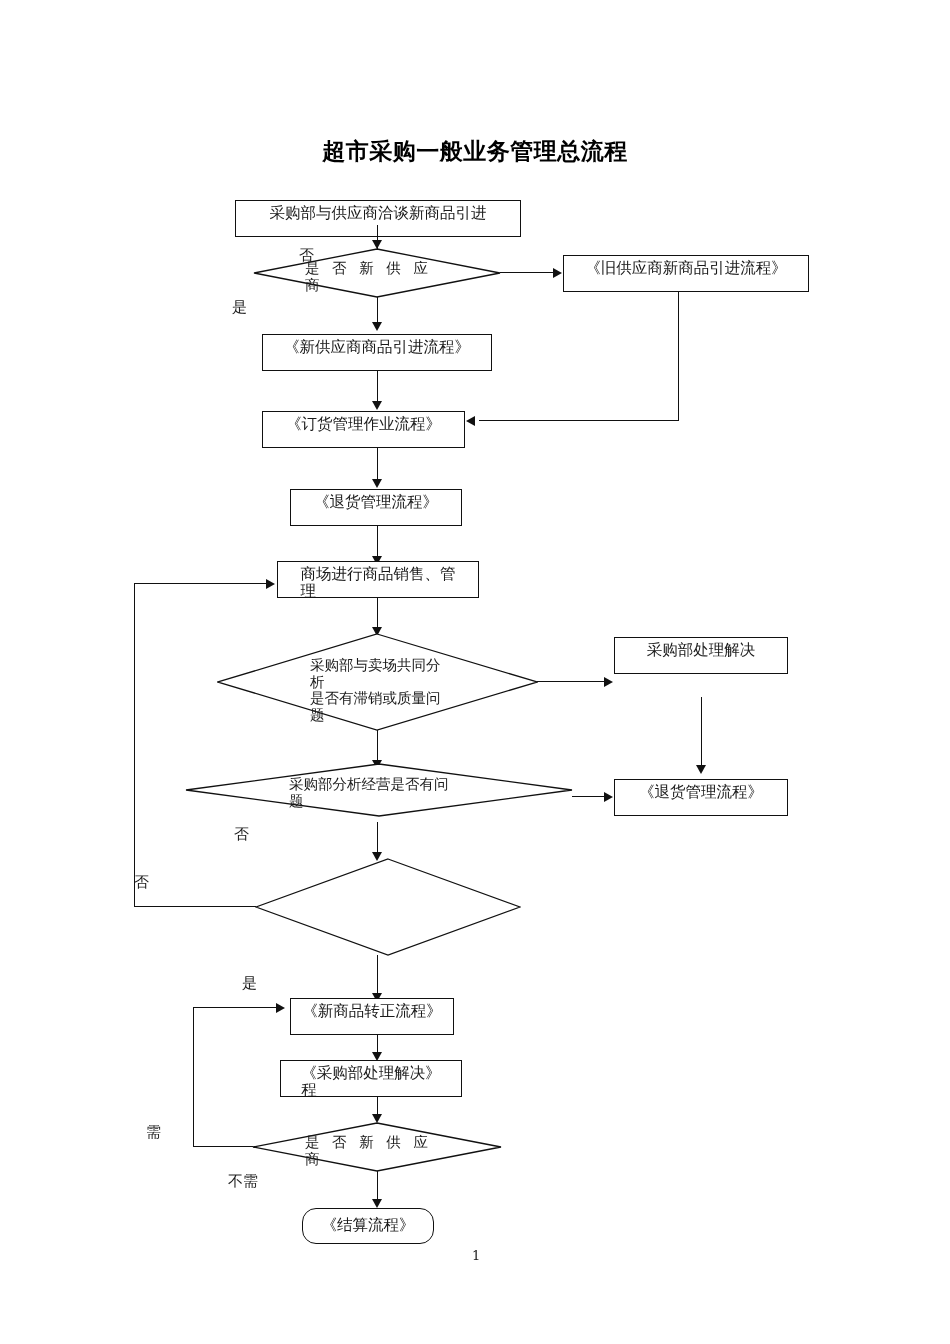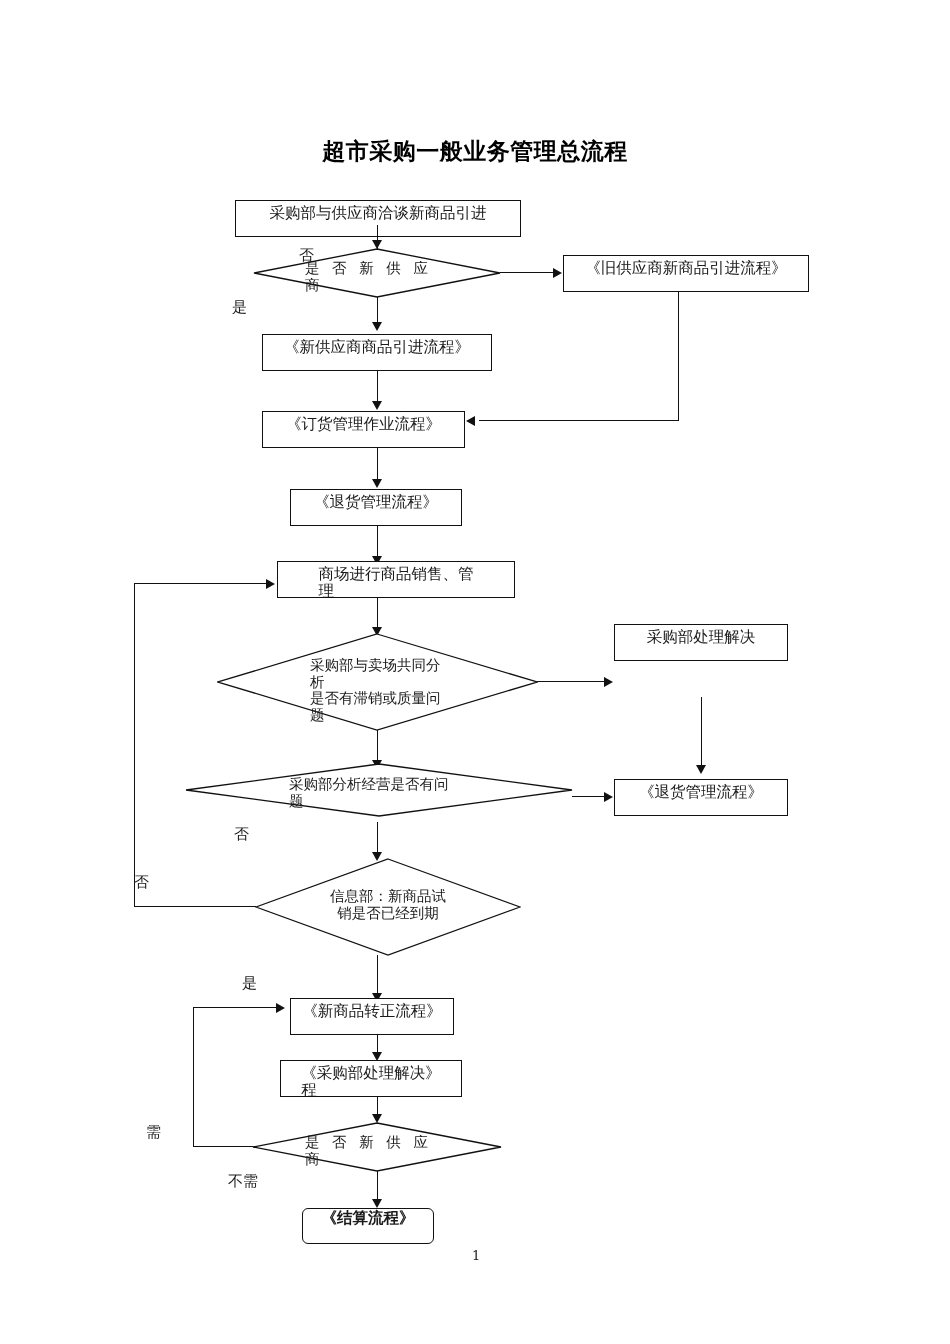--- a/index.html
+++ b/index.html
@@ -36,23 +36,22 @@
     font-size: 15.5px;
     line-height: 1.12;
     display: flex;
     align-items: flex-start;
     justify-content: center;
     overflow: hidden;
     white-space: nowrap;
   }
   .node > span { display: block; padding-top: 4px; }
   .node.term {
-    border-radius: 6px;
-    align-items: flex-start;
-    font-weight: bold;
+    border-radius: 14px;
+    align-items: center;
   }
   .node.term > span { padding-top: 0; }
 
   
   .dia {
     position: absolute;
   }
   .dia svg { display: block; }
   .dia .dtext {
     position: absolute;
@@ -151,42 +150,42 @@
   <div class="edge v" style="left:377px; top:448px; height:34px;"></div>
   <div class="arrow down" style="left:372px; top:479px;"></div>
 
   <div class="node" style="left:290px; top:489px; width:172px; height:37px;">
     <span>《退货管理流程》</span>
   </div>
 
   <div class="edge v" style="left:377px; top:526px; height:34px;"></div>
   <div class="arrow down" style="left:372px; top:556px;"></div>
 
-  <div class="node" style="left:277px; top:561px; width:238px; height:37px; white-space:pre;">
+  <div class="node" style="left:277px; top:561px; width:202px; height:37px; white-space:pre;">
     <span>商场进行商品销售、管
 理</span>
   </div>
 
   <div class="edge v" style="left:377px; top:598px; height:36px;"></div>
   <div class="arrow down" style="left:372px; top:627px;"></div>
 
   <div class="dia" style="left:217px; top:633px;">
     <svg width="321" height="98" viewBox="0 0 321 98">
       <polygon points="160,1 320,49 160,97 1,49" fill="#ffffff" stroke="#111" stroke-width="1.3"></polygon>
     </svg>
     <div class="dtext" style="left:93px; top:24px;">采购部与卖场共同分
 析
 是否有滞销或质量问
 题</div>
   </div>
 
   <div class="edge h" style="left:537px; top:681px; width:69px;"></div>
   <div class="arrow right" style="left:604px; top:677px;"></div>
 
-  <div class="node" style="left:614px; top:624px; width:174px; height:37px;">
+  <div class="node" style="left:614px; top:637px; width:174px; height:37px;">
     <span>采购部处理解决</span>
   </div>
 
   <div class="edge v" style="left:701px; top:697px; height:70px;"></div>
   <div class="arrow down" style="left:696px; top:765px;"></div>
 
   <div class="edge v" style="left:377px; top:730px; height:32px;"></div>
   <div class="arrow down" style="left:372px; top:760px;"></div>
 
   <div class="dia" style="left:185px; top:763px;">
@@ -205,22 +204,20 @@
     <span>《退货管理流程》</span>
   </div>
 
   <div class="edge v" style="left:377px; top:822px; height:32px;"></div>
   <div class="arrow down" style="left:372px; top:852px;"></div>
 
   <div class="dia" style="left:255px; top:858px;">
     <svg width="266" height="98" viewBox="0 0 266 98">
       <polygon points="133,1 265,49 133,97 1,49" fill="#ffffff" stroke="#111" stroke-width="1.3"></polygon>
     </svg>
-    <div class="dtext" style="left:53px; top:30px; text-align:center; width:160px;">信息部：新商品试
-销是否已经到期</div>
   </div>
 
   <div class="edge h" style="left:134px; top:906px; width:122px;"></div>
   <div class="edge v" style="left:134px; top:583px; height:324px;"></div>
   <div class="edge h" style="left:134px; top:583px; width:134px;"></div>
   <div class="arrow right" style="left:266px; top:579px;"></div>
   <div class="elabel" style="left:134px; top:873px;">否</div>
 
   <div class="edge v" style="left:377px; top:955px; height:42px;"></div>
   <div class="arrow down" style="left:372px; top:993px;"></div>

